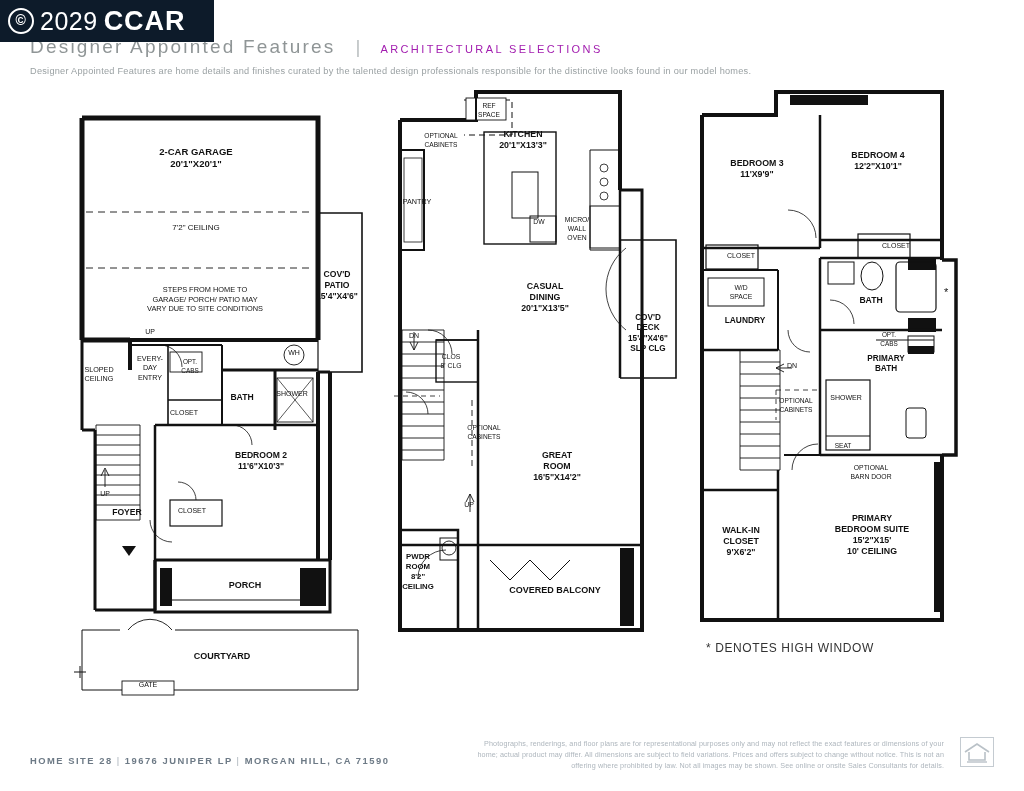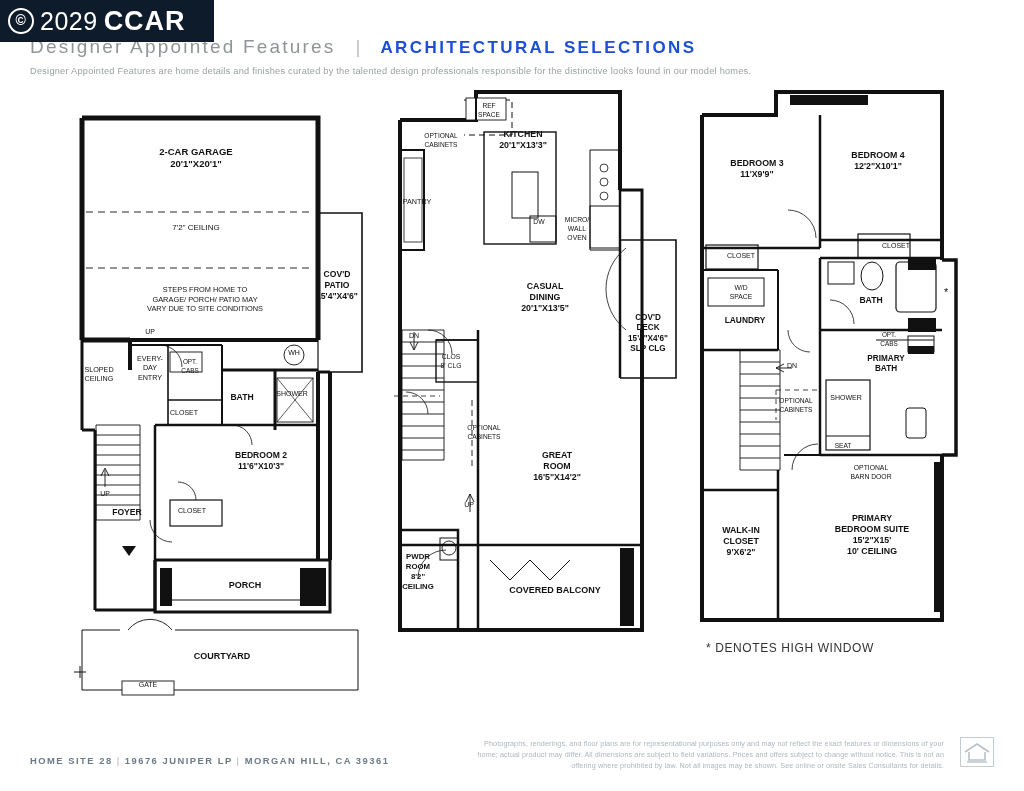--- a/index.html
+++ b/index.html
@@ -29,21 +29,21 @@
   .watermark .org{font-size:27px;font-weight:bold;letter-spacing:1px;}
 
   
   .hdr{position:absolute;left:30px;top:36px;width:960px;}
   .hdr-line{display:flex;align-items:baseline;gap:20px;}
   .hdr-title{
     font-size:19px;letter-spacing:2.2px;color:#8f9596;font-weight:400;
   }
   .hdr-sep{color:#b9bfc0;font-size:19px;}
   .hdr-sub{
-    font-size:17px;letter-spacing:2.4px;color:#1d4ed8;font-weight:700;
+    font-size:11px;letter-spacing:2.4px;color:#a21caf;font-weight:400;
   }
   .hdr-desc{
     margin-top:8px;font-size:9.2px;color:#9aa1a3;letter-spacing:0.25px;
   }
 
   
   .plan{position:absolute;}
   .plan svg{display:block;}
 
   
@@ -353,21 +353,21 @@
 
   <div class="note-star" style="left:706px;top:641px;">* DENOTES HIGH WINDOW</div>
 
   <div class="footer">
     <div class="f-left">
       <div>
         <span>HOME SITE 28</span>
         <span class="sep">|</span>
         <span>19676 JUNIPER LP</span>
         <span class="sep">|</span>
-        <span>MORGAN HILL, CA 39361</span>
+        <span>MORGAN HILL, CA 71590</span>
       </div>
     </div>
     <div class="f-right">Photographs, renderings, and floor plans are for representational purposes only and may not reflect the exact features or dimensions of your home; actual product may differ. All dimensions are subject to field variations. Prices and offers subject to change without notice. This is not an offering where prohibited by law. Not all images may be shown. See online or onsite Sales Consultants for details.</div>
     <div class="eho">
       <svg width="32" height="28" viewBox="0 0 32 28">
         <path d="M4 14 L16 6 L28 14" fill="none" stroke="#b9c1c7" stroke-width="1.6"></path>
         <path d="M8 14 L8 22 L24 22 L24 14" fill="none" stroke="#b9c1c7" stroke-width="1.6"></path>
         <path d="M6 24 L26 24" stroke="#b9c1c7" stroke-width="1.4"></path>
       </svg>
     </div>

